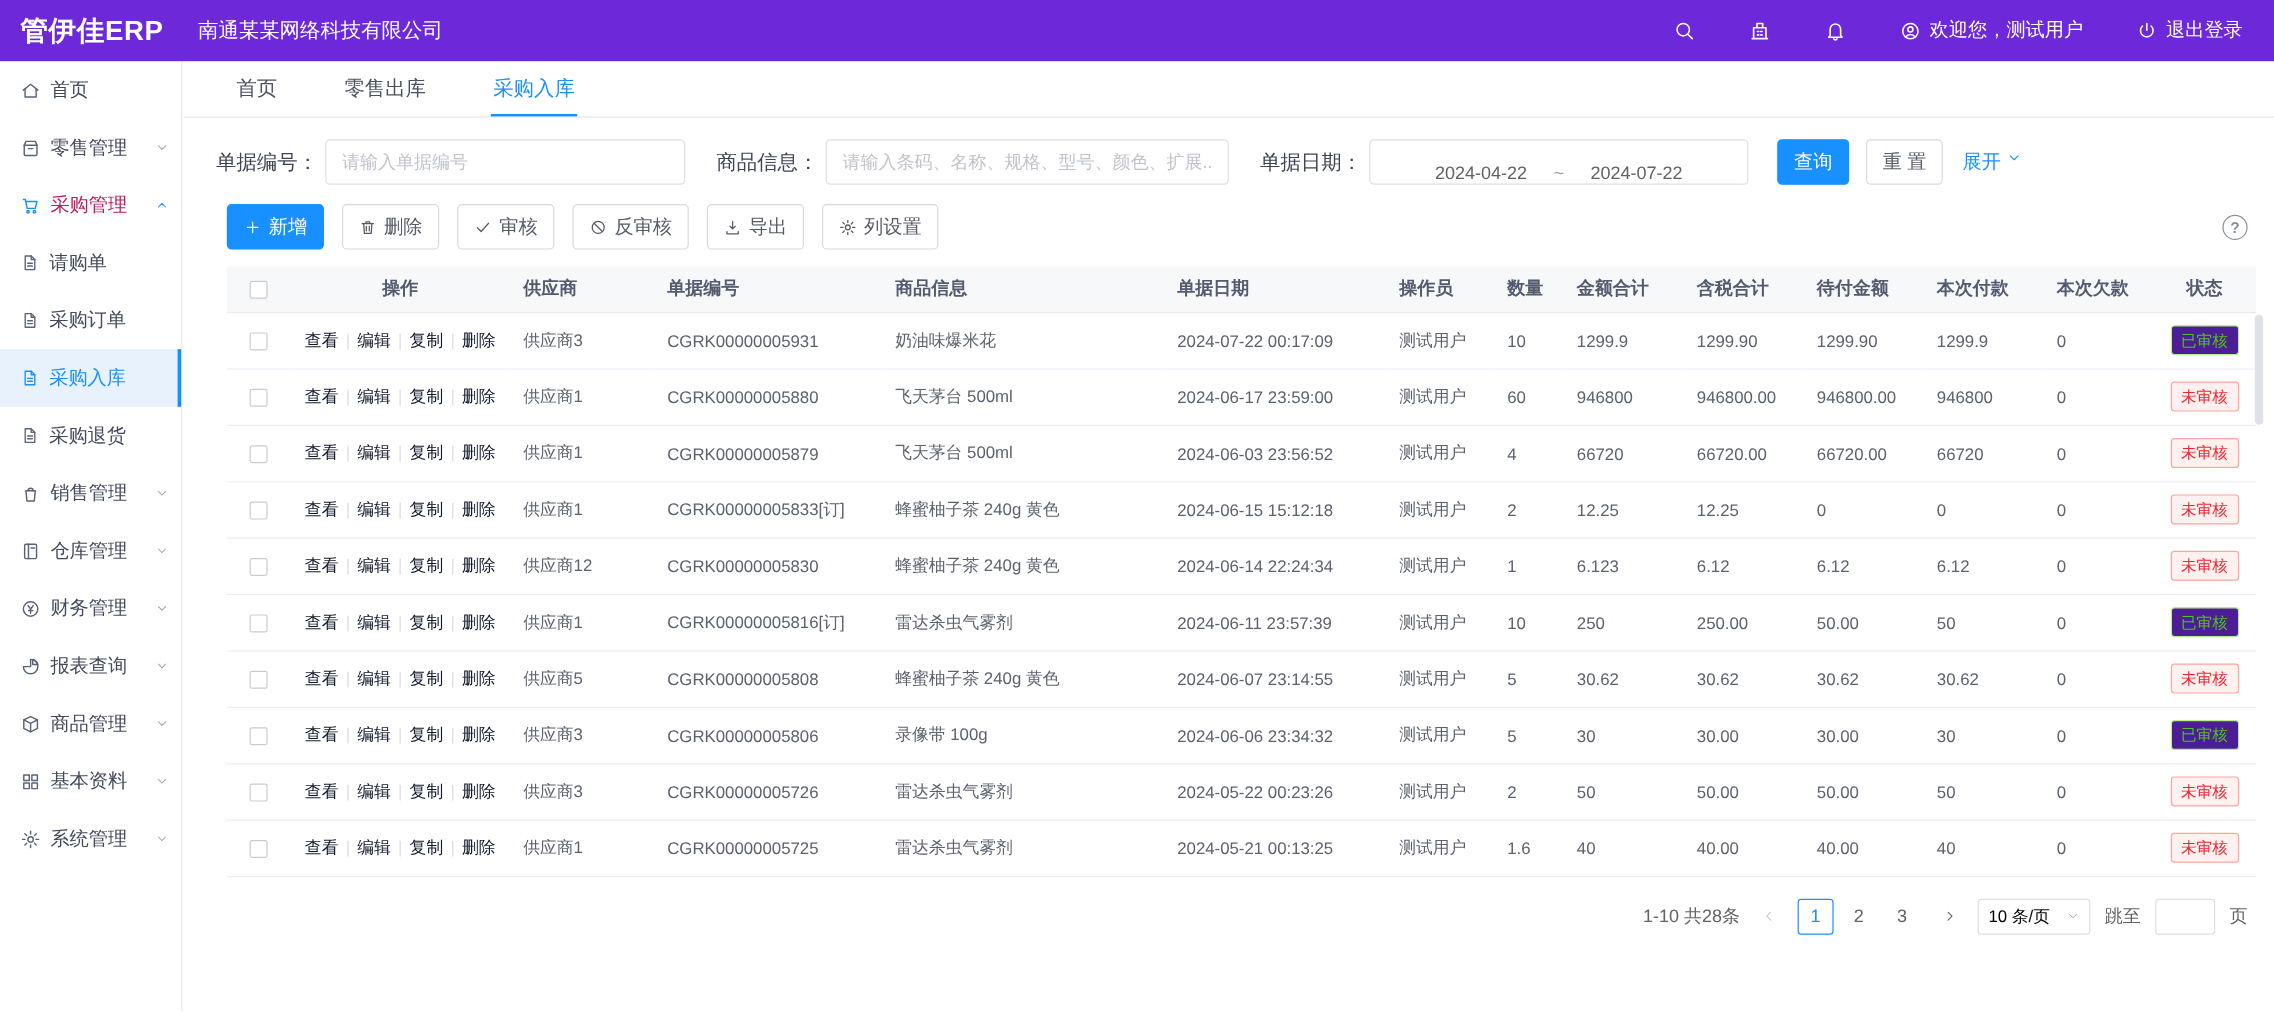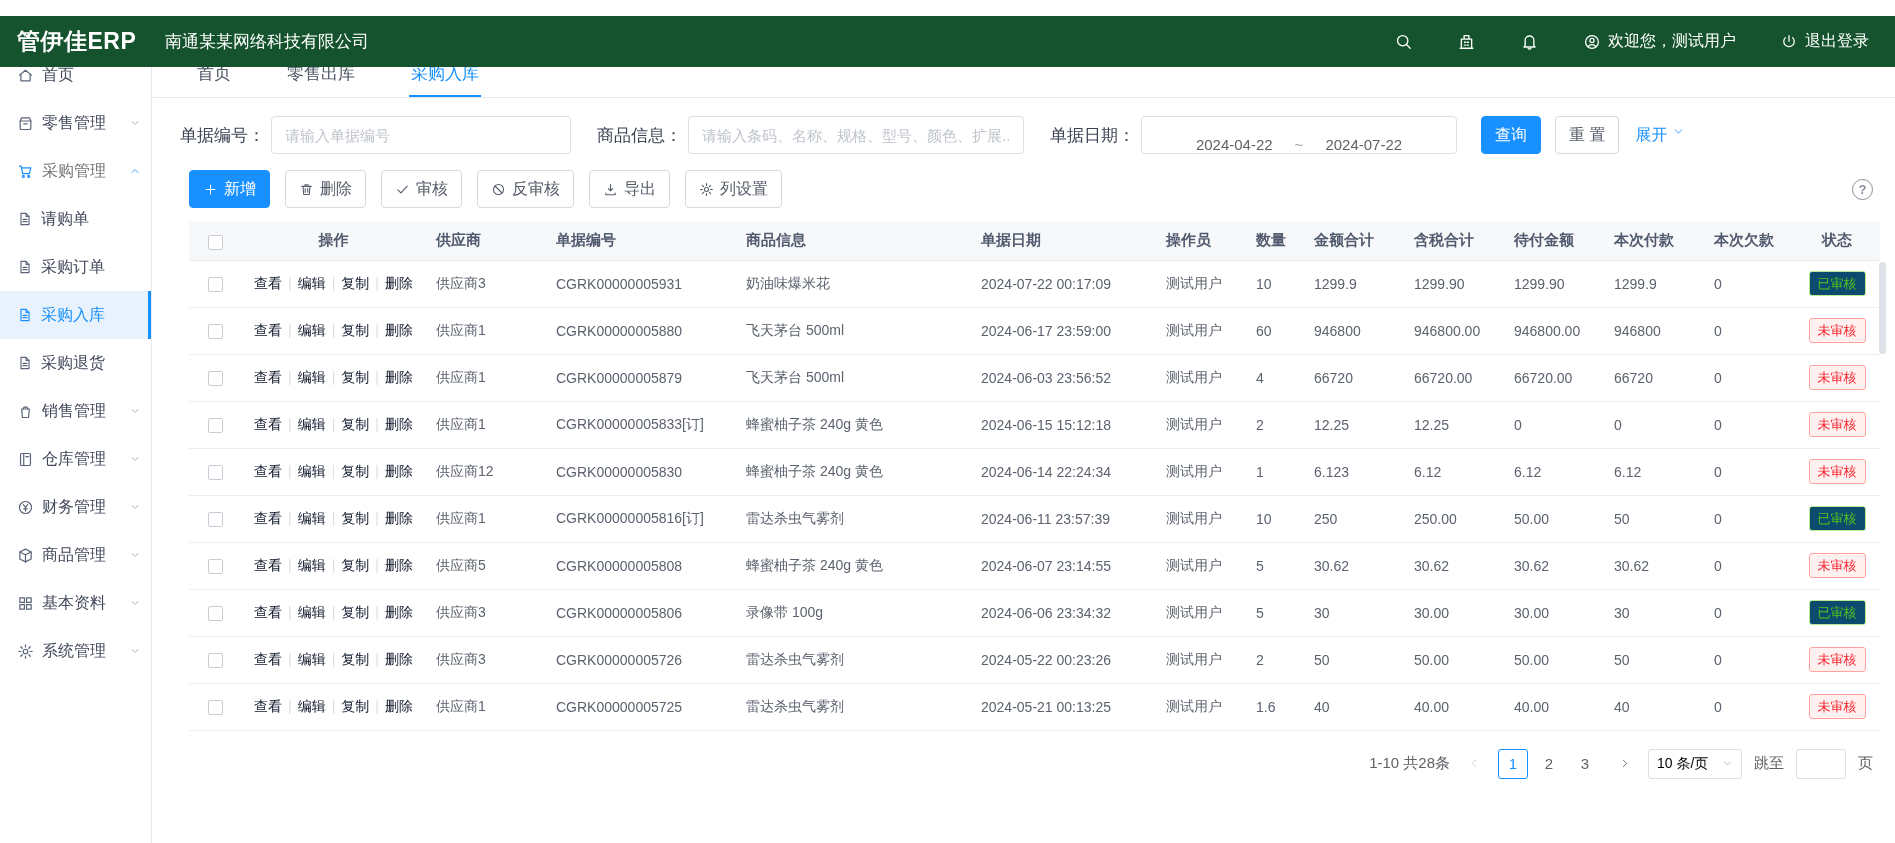--- a/index.html
+++ b/index.html
@@ -2,34 +2,34 @@
 <html><head>
 <meta charset="utf-8">
 <style>
   *{box-sizing:border-box;margin:0;padding:0}
   html,body{width:1895px;height:843px}
   body{font-family:"Liberation Sans","DejaVu Sans",sans-serif;background:#fff;overflow:hidden;position:relative;color:#333}
   .icon{display:inline-flex;flex:none}
   .icon svg{width:100%;height:100%;fill:none;stroke:currentColor;stroke-width:1.7;stroke-linecap:round;stroke-linejoin:round;display:block}
 
   
-  .topbar{position:absolute;top:16px;left:0;right:0;height:51px;background:#14532d;color:#fff;display:flex;align-items:center;padding:0 26px 0 17px;z-index:5}
+  .topbar{position:absolute;top:0;left:0;right:0;height:51px;background:#6d28d9;color:#fff;display:flex;align-items:center;padding:0 26px 0 17px;z-index:5}
   .logo{font-size:23px;font-weight:bold;width:134px;letter-spacing:.5px;white-space:nowrap}
   .company{font-size:17px;margin-left:14px;white-space:nowrap}
   .topbar-right{margin-left:auto;display:flex;align-items:center;gap:44px}
   .tb-icon{width:19px;height:19px;color:#fff;cursor:pointer}
   .tb-group{display:flex;align-items:center;gap:7px;font-size:16px;cursor:pointer;white-space:nowrap}
   .tb-group .icon{width:18px;height:18px}
 
   
   .sidebar{position:absolute;top:51px;left:0;bottom:0;width:152px;background:#fff;border-right:1px solid #e8eaee;z-index:4}
   .menu-item{height:48px;display:flex;align-items:center;padding:0 10px 0 17px;font-size:16px;color:#42495b;cursor:pointer;position:relative;white-space:nowrap}
   .menu-item .mi{width:17px;height:17px;margin-right:8px;color:#5a6478}
   .menu-item .chev{width:12px;height:12px;margin-left:auto;color:#9aa3b5}
-  .menu-item.parent-active{color:#737373}
+  .menu-item.parent-active{color:#be185d}
   .menu-item.parent-active .mi,.menu-item.parent-active .chev{color:#1890ff}
   .menu-item.sub-item{}
   .menu-item.sub-item .mi{width:16px;height:16px}
   .menu-item.selected{background:#e7f2fc;color:#1890ff}
   .menu-item.selected .mi{color:#1890ff}
   .menu-item.selected::after{content:"";position:absolute;right:0;top:0;bottom:0;width:3px;background:#1890ff}
 
   
   .main{position:absolute;top:51px;left:153px;right:0;bottom:0;background:#fff}
   .tabbar{height:47px;border-bottom:1px solid #e4e7ed;display:flex;align-items:stretch;padding-left:42px;gap:52px}
@@ -59,21 +59,21 @@
   
   .table-wrap{margin:14px 22px 0 36px;position:relative}
   table{width:100%;border-collapse:collapse;table-layout:fixed}
   th{height:38px;background:#f7f8fa;font-size:15px;font-weight:600;color:#515a6e;text-align:left;padding:0 10px;border-bottom:1px solid #e8eaec;overflow:hidden;white-space:nowrap}
   td{height:47px;font-size:14px;color:#5b626e;text-align:left;padding:0 10px;border-bottom:1px solid #ebeef5;overflow:hidden;white-space:nowrap;text-overflow:ellipsis}
   .center{text-align:center}
   input[type=checkbox]{appearance:none;-webkit-appearance:none;width:15px;height:15px;border:1px solid #c8ccd4;border-radius:2px;background:#fff;cursor:pointer;vertical-align:middle}
   .op-link{color:#0f172a;cursor:pointer;text-decoration:none}
   .op-sep{color:#dcdfe6;margin:0 6px}
   .badge{display:inline-block;font-size:13px;line-height:1;padding:5px 8px;border-radius:3px;border:1px solid}
-  .badge.approved{color:#52c41a;background:#0c4a6e;border-color:#b7eb8f}
+  .badge.approved{color:#52c41a;background:#4c1d95;border-color:#b7eb8f}
   .badge.unapproved{color:#f5222d;background:#fff1f0;border-color:#ffa39e}
   .vthumb{position:absolute;top:40px;right:-13px;width:7px;height:92px;border-radius:4px;background:#dfe3e9;cursor:pointer}
 
   
   .pagination{display:flex;align-items:center;justify-content:flex-end;gap:12px;margin:18px 22px 0 0;font-size:15px;color:#606266;white-space:nowrap}
   .pages{display:flex;gap:6px}
   .page-btn{min-width:30px;height:30px;display:flex;align-items:center;justify-content:center;border-radius:3px;cursor:pointer;font-size:15px;color:#606266}
   .page-btn.current{border:1px solid #1890ff;color:#1890ff;background:#fff}
   .arrow{min-width:24px}
   .arrow.disabled{color:#c5cad2}
@@ -248,20 +248,34 @@
         <span>财务管理</span>
         <span class="icon chev">
           <svg viewBox="0 0 24 24" xmlns="http://www.w3.org/2000/svg">
             <path d="m6 9 6 6 6-6"></path>
           </svg>
         </span>
       </div>
       <div class="menu-item">
         <span class="icon mi">
           <svg viewBox="0 0 24 24" xmlns="http://www.w3.org/2000/svg">
+            <path d="M12 12V3.5A8.5 8.5 0 1 1 3.5 12Z"></path>
+            <path d="M14.5 9.5h6a8.5 8.5 0 0 0-6-6Z"></path>
+          </svg>
+        </span>
+        <span>报表查询</span>
+        <span class="icon chev">
+          <svg viewBox="0 0 24 24" xmlns="http://www.w3.org/2000/svg">
+            <path d="m6 9 6 6 6-6"></path>
+          </svg>
+        </span>
+      </div>
+      <div class="menu-item">
+        <span class="icon mi">
+          <svg viewBox="0 0 24 24" xmlns="http://www.w3.org/2000/svg">
             <path d="m12 3 8 4v10l-8 4-8-4V7Z"></path>
             <path d="m4 7 8 4 8-4M12 11v10"></path>
           </svg>
         </span>
         <span>商品管理</span>
         <span class="icon chev">
           <svg viewBox="0 0 24 24" xmlns="http://www.w3.org/2000/svg">
             <path d="m6 9 6 6 6-6"></path>
           </svg>
         </span>

